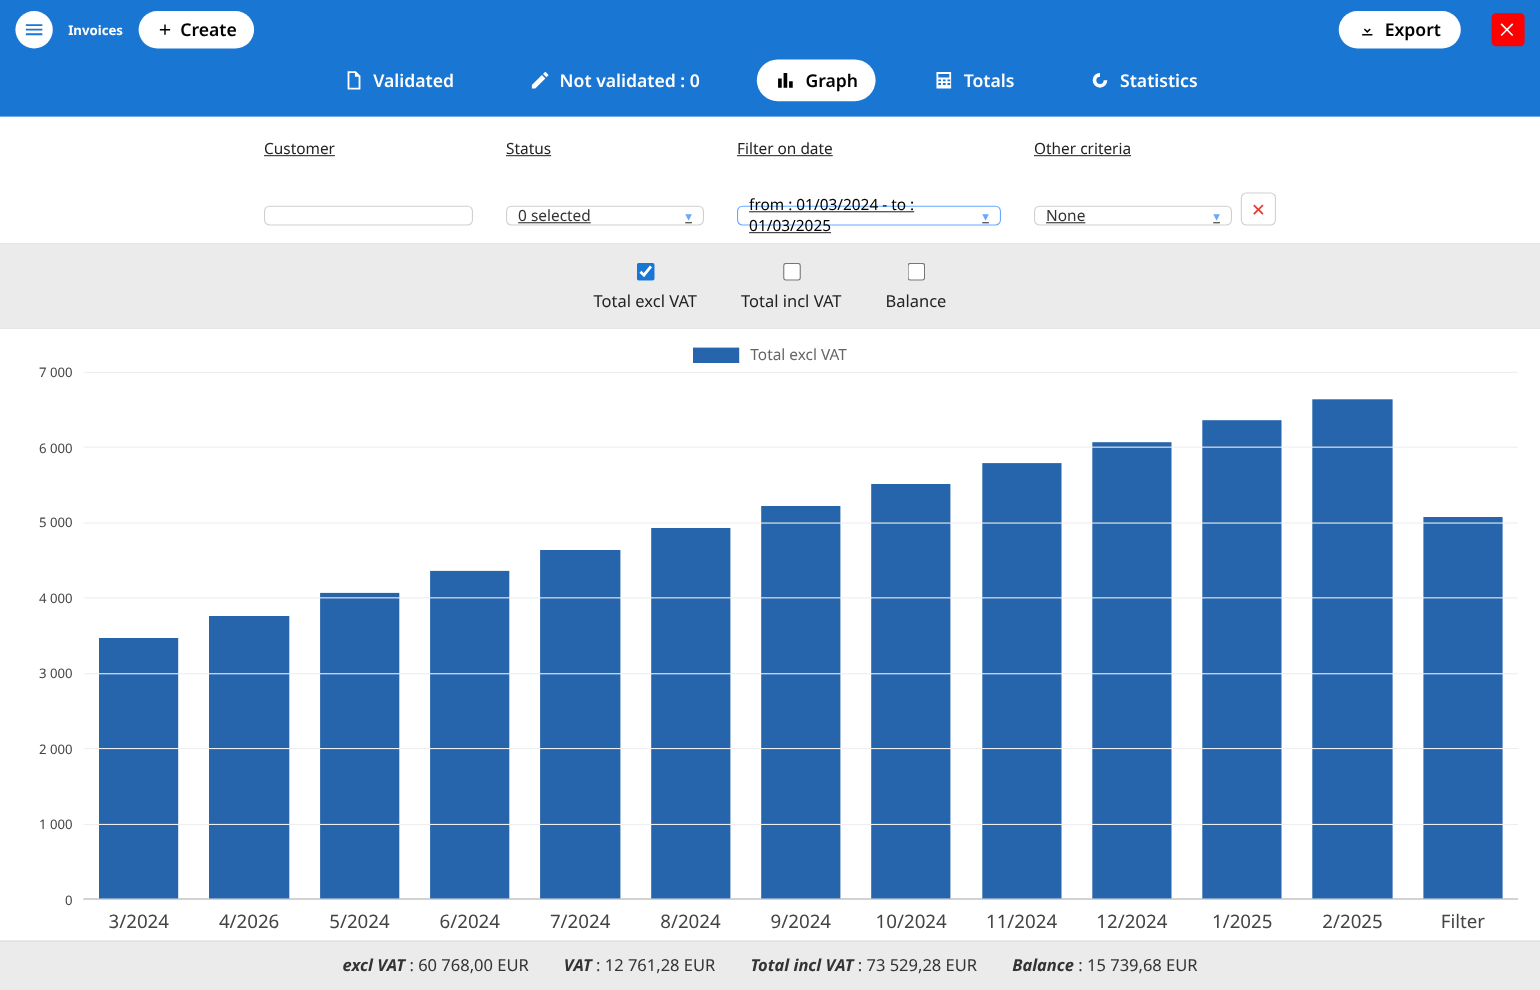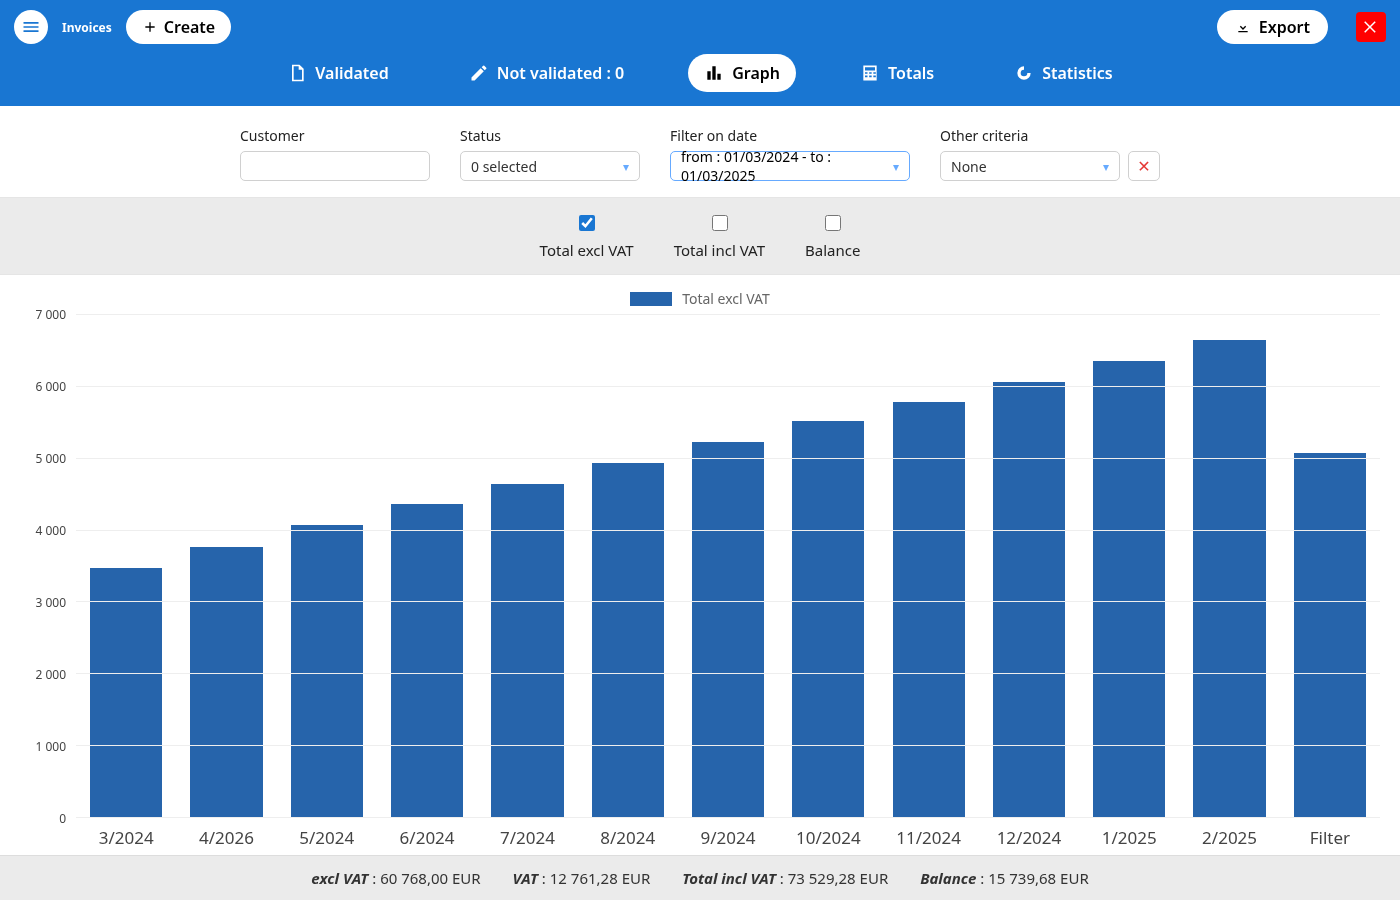--- a/index.html
+++ b/index.html
@@ -13,30 +13,30 @@
   .menu-btn { width:34px; height:34px; border-radius:50%; background:#fff; color:var(--blue); display:flex; align-items:center; justify-content:center; cursor:pointer; }
   .menu-btn svg { width:20px; height:20px; }
   .page-title { font-size:12px; font-weight:700; color:#fff; }
   .create-btn { background:#fff; color:#000; border-radius:18px; padding:6px 16px; display:flex; align-items:center; gap:6px; font-weight:600; cursor:pointer; }
   .spacer { flex:1; }
   .export-btn { background:#fff; color:#000; border-radius:18px; padding:6px 18px; display:flex; align-items:center; gap:8px; font-weight:600; cursor:pointer; }
   .close-btn { background:#f00; color:#fff; width:30px; height:30px; border-radius:4px; display:flex; align-items:center; justify-content:center; cursor:pointer; font-weight:700; margin-left:14px; }
   .close-btn svg { width:18px; height:18px; }
   .export-btn svg, .create-btn svg { width:16px; height:16px; }
 
-  .tabs { display:flex; justify-content:center; gap:48px; padding:0 0 14px 0; }
+  .tabs { display:flex; justify-content:center; gap:36px; padding:0 0 14px 0; }
   .tab { display:flex; align-items:center; gap:8px; color:#fff; font-weight:600; font-size:16px; cursor:pointer; padding:8px 16px; border-radius:22px; }
   .tab.active { background:#fff; color:#000; }
   .tab svg { width:20px; height:20px; fill:currentColor; }
 
   
   .filters { display:flex; justify-content:center; gap:30px; padding:20px 0 16px 0; }
-  .filt { display:flex; flex-direction:column; gap:6px; }
+  .filt { display:flex; flex-direction:column; gap:6px;text-decoration:underline; }
   .filt-label { font-size:14px; color:#222; }
-  .filt-input, .filt-select { height:30px; border:1px solid var(--border); border-radius:5px; padding:0 10px; font-size:14px; background:#fff; }
+  .filt-input, .filt-select { height:18px; border:1px solid var(--border); border-radius:5px; padding:0 10px; font-size:14px; background:#fff;margin-top:36px; }
   .filt-select { display:flex; align-items:center; justify-content:space-between; gap:8px; cursor:pointer; }
   .filt-select.daterange { border:1px solid #66aaff; color:#000; }
   .chev { color:#66aaff; font-size:12px; }
   .filt-row { display:flex; align-items:flex-end; gap:8px; }
   .clear-btn { height:30px; width:32px; border:1px solid var(--border); border-radius:5px; display:flex; align-items:center; justify-content:center; color:var(--red); cursor:pointer; }
 
   
   .series-toggles { background:var(--panel); border-top:1px solid #e5e5e5; border-bottom:1px solid #e5e5e5; padding:14px 0 14px 0; display:flex; justify-content:center; gap:40px; }
   .toggle { display:flex; flex-direction:column; align-items:center; gap:6px; cursor:pointer; }
   .toggle input { width:16px; height:16px; accent-color:var(--blue); }

